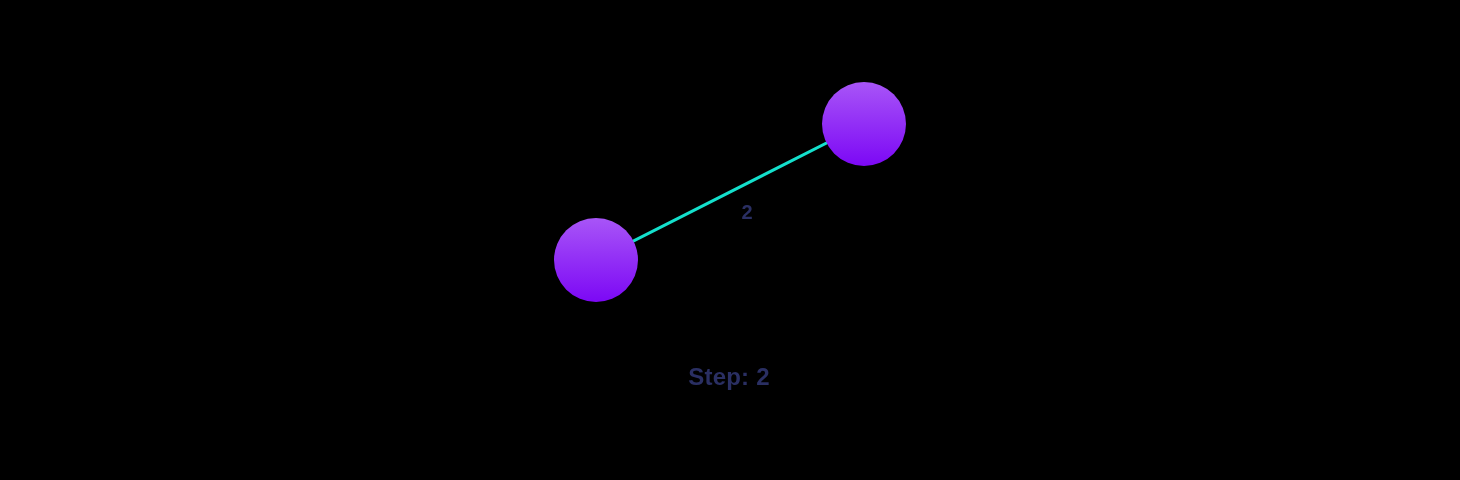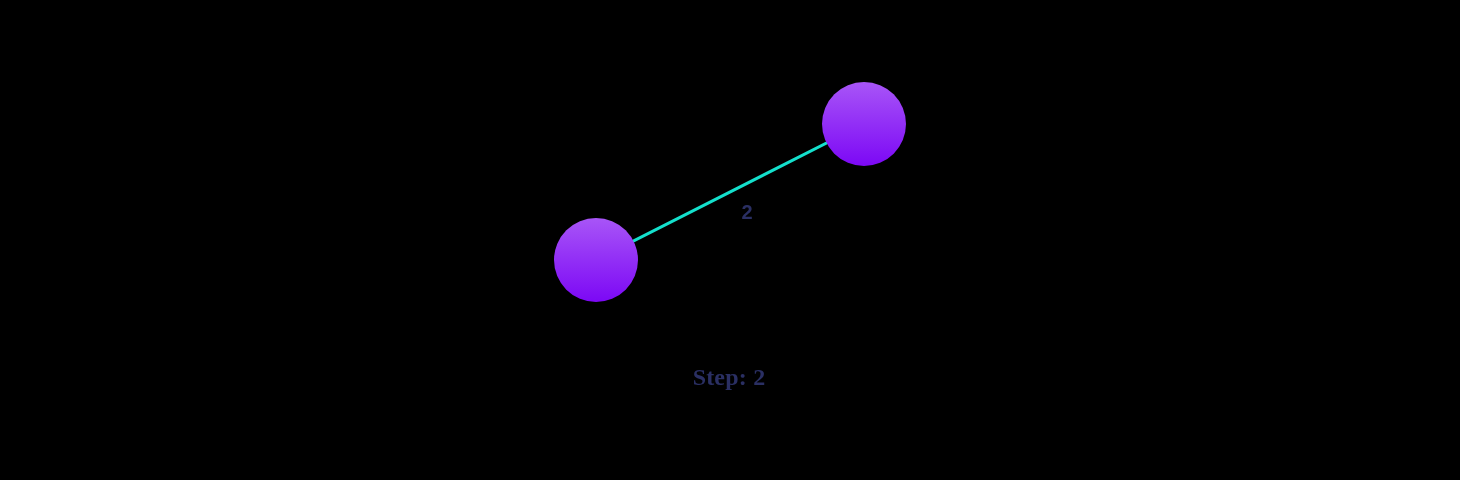--- a/index.html
+++ b/index.html
@@ -35,21 +35,21 @@
   .edge-weight-label {
     font-family: "Liberation Sans", "DejaVu Sans", sans-serif;
     font-size: 20px;
     font-weight: 600;
     dominant-baseline: middle;
     text-anchor: middle;
     user-select: none;
   }
   .step-label {
     position: absolute;
-    font-family: Liberation Serif, serif;
+    font-family: Liberation Sans, sans-serif;
     font-size: 24px;
     font-weight: 600;
     letter-spacing: 0.2px;
     white-space: nowrap;
     transform: translate(-50%, -50%);
     user-select: none;
   }
 </style>
 </head>
 <body style="background: rgb(0, 0, 0);">

